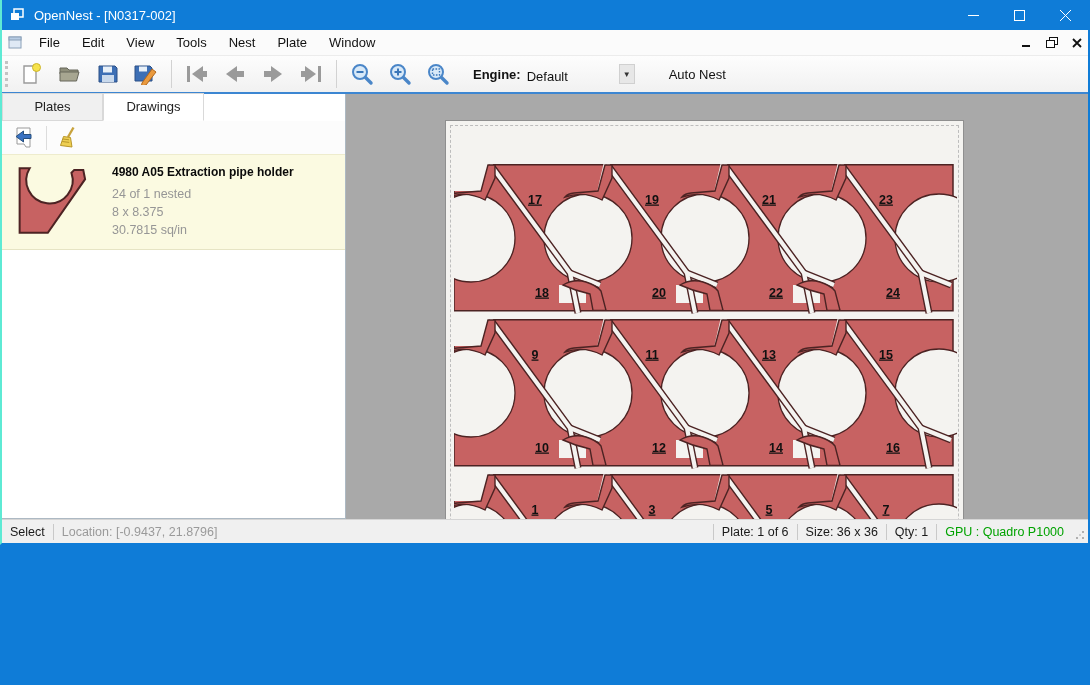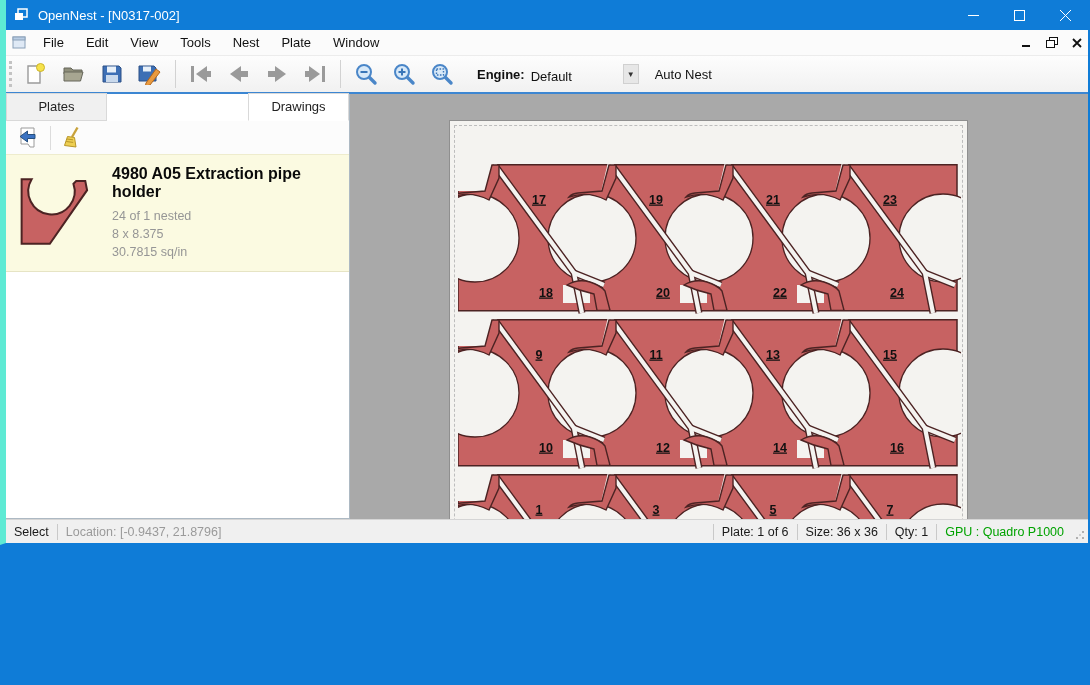--- a/index.html
+++ b/index.html
@@ -1,19 +1,19 @@
 <!DOCTYPE html>
 <html><head>
 <meta charset="utf-8">
 <style>
   * { margin:0; padding:0; box-sizing:border-box; }
   html,body { width:1090px; height:685px; overflow:hidden; }
   body { font-family:"Liberation Sans", sans-serif; font-size:13px; background:#0f7cd7; }
   .window { width:1090px; height:545px; display:flex; flex-direction:column;
-            border-left:6px solid #5eead4; border-right:2px solid #0f7cd7; border-bottom:2px solid #0f7cd7; }
+            border-left:2px solid #5eead4; border-right:2px solid #0f7cd7; border-bottom:2px solid #0f7cd7; }
 
   
   .titlebar { height:30px; background:#0f7cd7; color:#fff; display:flex; align-items:center; flex:0 0 auto; }
   .titlebar .appicon { width:30px; display:flex; justify-content:center; }
   .titlebar .title { flex:1; font-size:13px; padding-left:2px; }
   .caption-btns { display:flex; height:30px; }
   .cap-btn { width:46px; height:30px; display:flex; align-items:center; justify-content:center; color:#fff; font-size:13px; }
   .cap-btn svg { display:block; }
 
   
@@ -27,40 +27,40 @@
   .toolbar { height:38px; background:linear-gradient(#fdfdfd,#f1f1f1); display:flex; align-items:center;
              border-bottom:2px solid #3c86d2; flex:0 0 auto; }
   .tb-grip { width:8px; height:26px; margin-left:3px; border-left:3px dotted #c3c3c3; }
   .tb-btn { width:38px; height:32px; display:flex; align-items:center; justify-content:center; }
   .tb-sep { width:1px; height:28px; background:#d2d2d2; margin:0 6px; }
   .tb-label { font-weight:bold; margin:0 6px 0 16px; color:#111; }
   .tb-combo { display:flex; align-items:flex-end; width:108px; }
   .tb-combo .val { flex:1; color:#111; }
   .dd-btn { width:16px; height:20px; background:#e7e7e7; border:1px solid #d0d0d0;
             display:flex; align-items:center; justify-content:center; font-size:8px; color:#333; }
-  .tb-text { margin-left:10px; color:#111; padding:4px 6px; }
+  .tb-text { margin-left:28px; color:#111; padding:4px 6px; }
 
   
   .main { flex:1; display:flex; min-height:0; }
 
   
   .panel { width:344px; background:#fff; border-right:1px solid #adb9c3; border-bottom:1px solid #adb9c3;
            display:flex; flex-direction:column; }
-  .tabs { height:27px; display:flex; align-items:flex-end; background:#fff;justify-content:space-between; }
+  .tabs { height:27px; display:flex; align-items:flex-end; background:#fff; }
   .tab { padding:5px 0 6px; width:101px; text-align:center; background:#f0f0f0;
          border:1px solid #d9d9d9; border-bottom:1px solid #d9d9d9; margin-top:2px; color:#222; }
   .tab.active { background:#fff; border-bottom:1px solid #fff; margin-top:0; }
   .panel-toolbar { height:33px; display:flex; align-items:center; background:#fcfcfc; padding-left:6px; gap:4px; }
   .pt-btn { width:32px; height:28px; display:flex; align-items:center; justify-content:center; }
   .pt-sep { width:1px; height:24px; background:#dcdcdc; margin:0 2px; }
   .item { background:#fbfae1; border-top:1px solid #eeeccd; border-bottom:1px solid #e6e4c4;
           display:flex; padding:8px 6px 10px 12px; }
   .item .thumb { width:84px; display:flex; align-items:center; justify-content:center; }
   .item .meta { padding-left:14px; padding-top:2px; }
-  .item .meta .t { font-weight:bold; font-size:16px; color:#0a0a0a; margin-bottom:6px; }
+  .item .meta .t { font-weight:bold; font-size:12px; color:#0a0a0a; margin-bottom:6px; }
   .item .meta .g { color:#969696; font-size:12.5px; line-height:18px; }
 
   
   .canvas { flex:1; background:#a9a9a9; position:relative; overflow:hidden; }
   .plate { position:absolute; left:99px; top:26px; width:519px; height:511px;
            background:#f4f3f0; border:1px solid #8f8f8f; }
   .plate .dash { position:absolute; left:4px; top:4px; right:4px; bottom:4px;
                  border:1px dashed #bdbdbd; }
   .rowsvg { position:absolute; left:8px; }
   .mdi-hline { position:absolute; left:0; right:0; top:543px; height:1px; background:#8c8c8c; }

